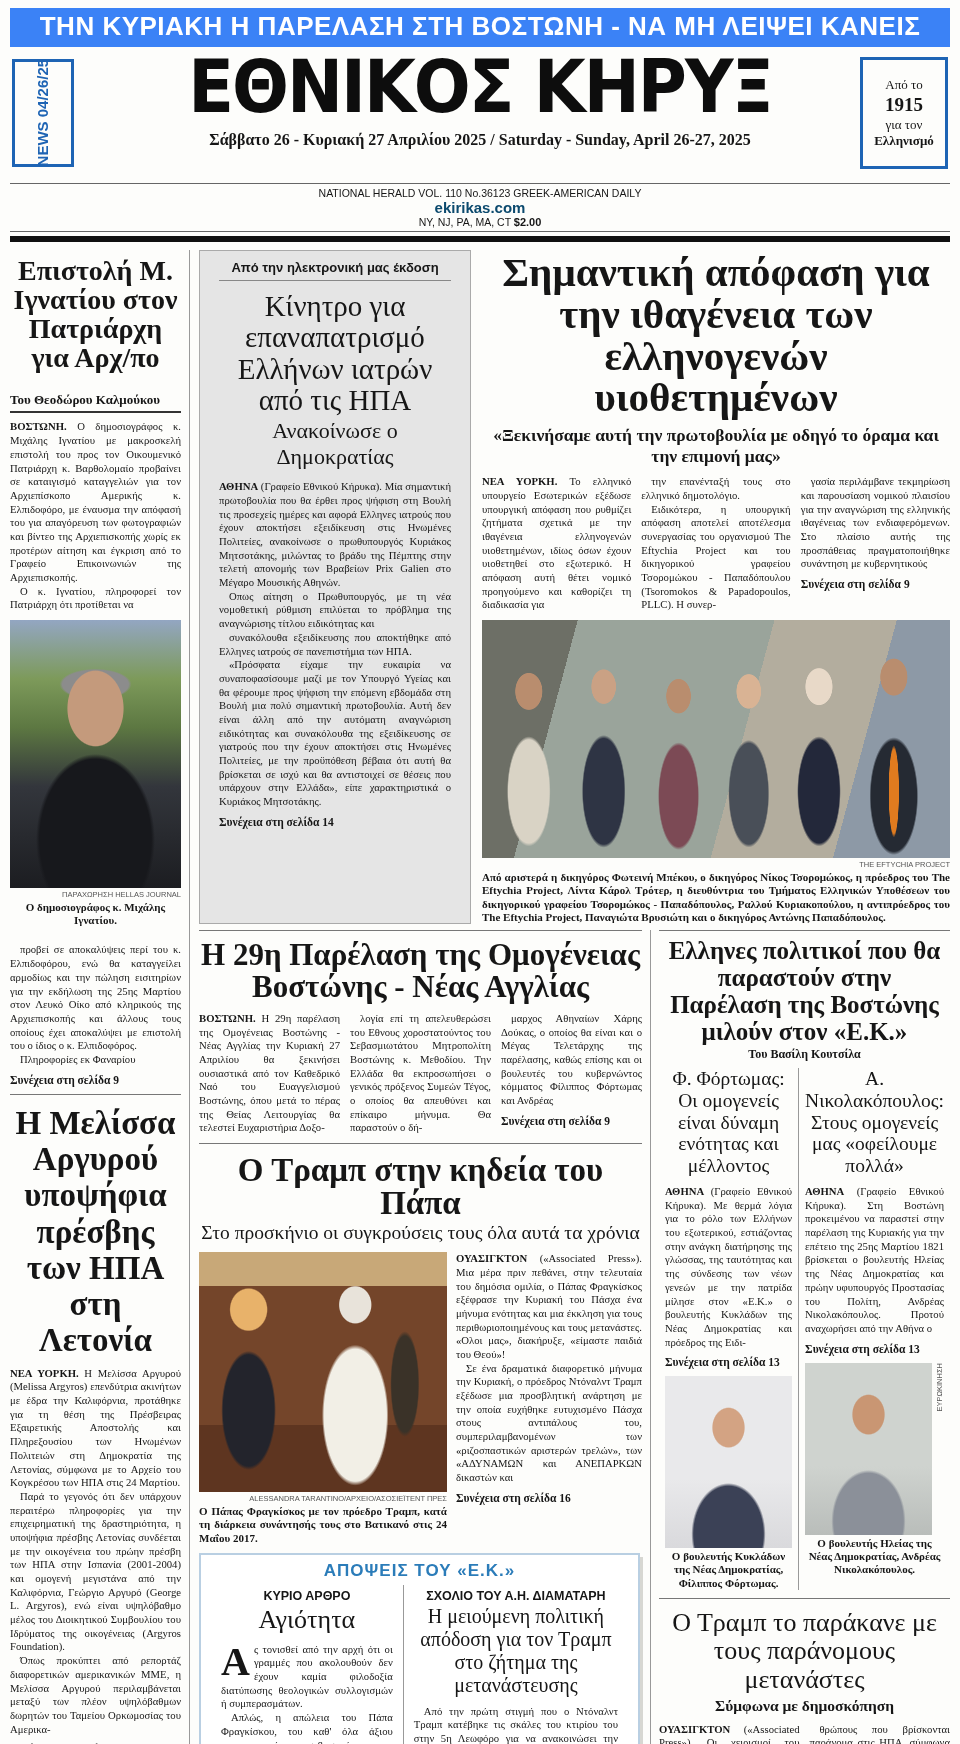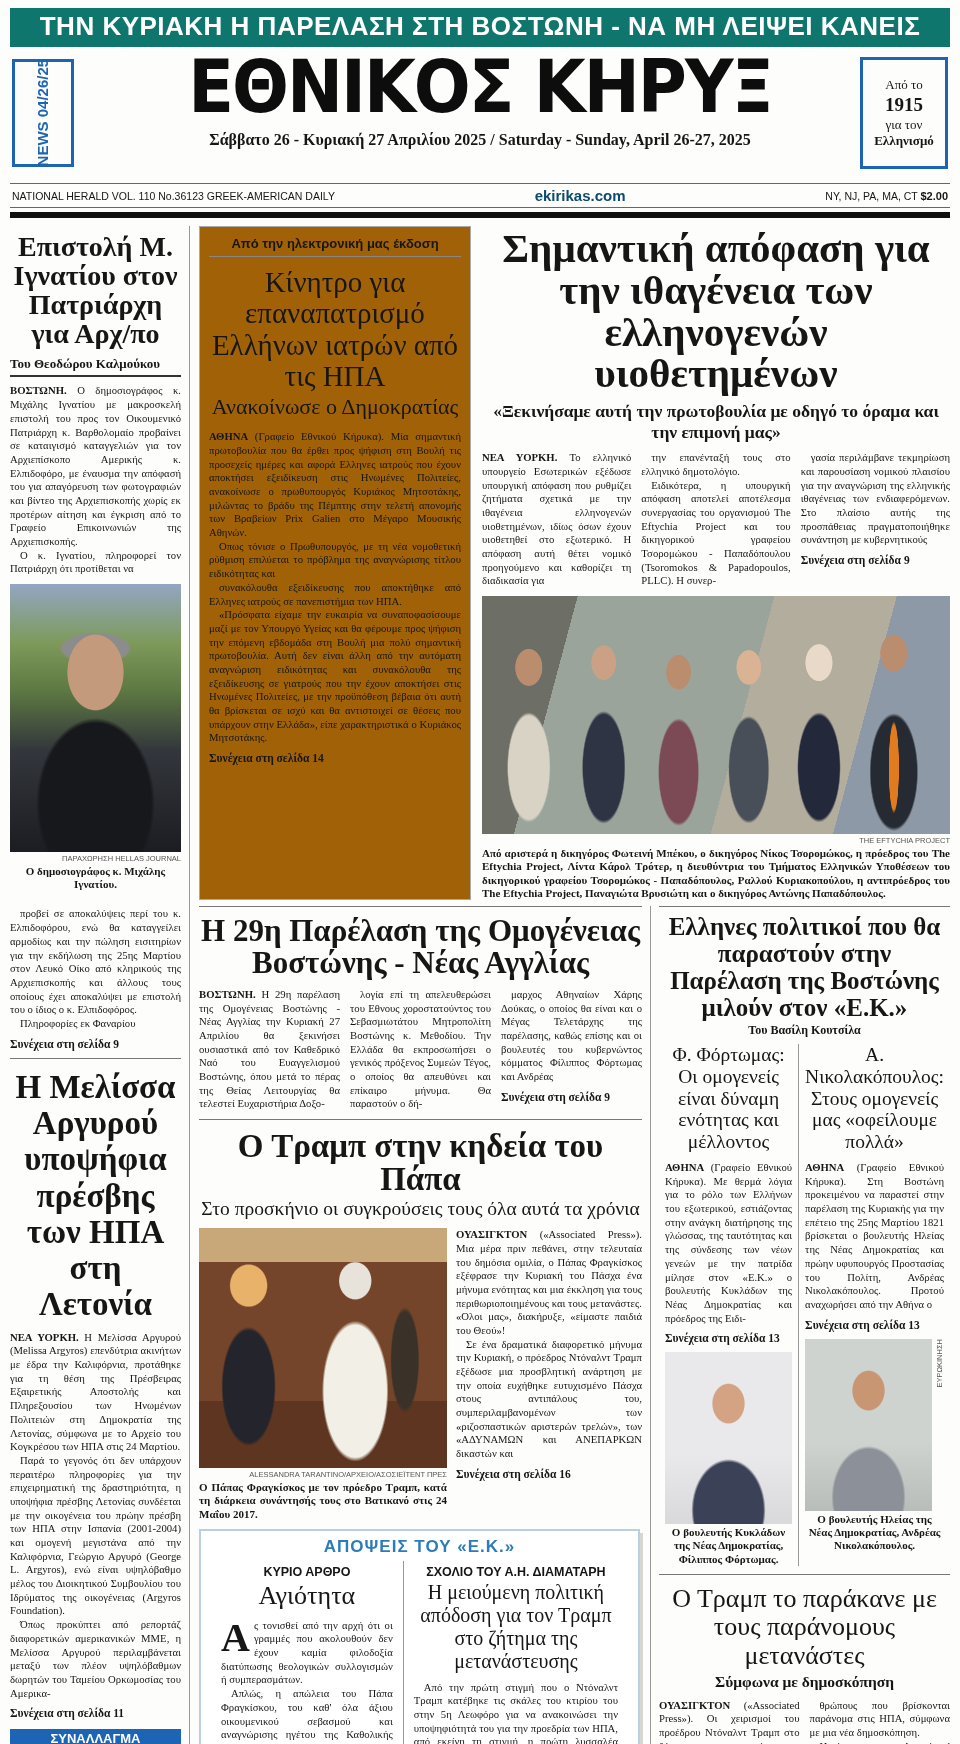--- a/index.html
+++ b/index.html
@@ -1,61 +1,61 @@
 <!DOCTYPE html>
 <html><head>
 <meta charset="utf-8">
 <style>
   * { margin:0; padding:0; box-sizing:border-box; }
   html,body { background:#e9e9e6; }
   .page { width:960px; height:1744px; margin:0 auto; background:#fdfdfb; overflow:hidden;
           font-family:"Liberation Serif", serif; color:#161616; position:relative; }
 
   
-  .banner { margin:8px 10px 4px; background:#0f766e; color:#fff; text-align:center;
+  .banner { margin:8px 10px 4px; background:#3b82f6; color:#fff; text-align:center;
             font-family:"Liberation Sans", sans-serif; font-weight:bold; font-size:26px;
             padding:3px 0 5px; letter-spacing:.5px; }
   .masthead { position:relative; text-align:center; padding:2px 110px 0; height:128px; }
   .news-box { position:absolute; left:12px; top:8px; width:62px; height:108px;
               border:3px solid #1e64b4; display:flex; align-items:center; justify-content:center; }
   .news-box .vert { transform:rotate(-90deg); color:#1e64b4; font-family:"Liberation Sans",sans-serif;
               font-weight:bold; font-size:15px; line-height:1.15; white-space:nowrap; text-align:center; }
   .since-box { position:absolute; right:12px; top:6px; width:88px; height:112px; border:3px solid #1e64b4;
                display:flex; flex-direction:column; align-items:center; justify-content:center;
                font-size:13px; line-height:1.25; }
   .since-box .year { font-weight:bold; font-size:19px; }
   .since-box .l3 { font-weight:bold; }
   .mast-title { font-family:"DejaVu Sans", sans-serif; font-weight:800; font-size:67px; line-height:.98;
                 letter-spacing:-2px; transform:scaleY(1.08); transform-origin:top; color:#0d0d0d; white-space:nowrap; }
   .mast-date { font-weight:bold; font-size:16px; margin-top:12px; }
   .info-bar { margin:4px 10px 0; border-top:1px solid #666; border-bottom:1px solid #666;
               display:flex; justify-content:space-between; align-items:center; padding:3px 2px;
-              font-family:"Liberation Sans", sans-serif; font-size:10.5px; }
+              font-family:"Liberation Sans", sans-serif; font-size:10.5px;flex-direction:column; }
   .info-bar .site { color:#0c4a6e; font-weight:bold; font-size:15px; }
   .info-bar b { font-size:11px; }
   .thick-rule { height:6px; background:#101010; margin:4px 10px 0; }
 
   
   .main { display:flex; margin:8px 10px 0; }
   .col-left { width:180px; flex:0 0 180px; padding-right:8px; border-right:1px solid #999; }
   .right-region { flex:1; padding-left:9px; display:flex; flex-direction:column; }
   .top-row { display:flex; }
-  .mits-box { width:272px; flex:0 0 272px; border:1px solid #aaa; padding:6px 9px 8px; margin-right:9px; background:#a16207; }
+  .mits-box { width:272px; flex:0 0 272px; border:1px solid #aaa; padding:6px 19px 8px; margin-right:9px; background:#e5e5e5; }
   .adoption { flex:1; padding-left:2px; }
   .bottom-region { display:flex; margin-top:6px; }
   .center-stack { width:452px; flex:0 0 452px; padding-right:8px; border-right:1px solid #999; }
   .right-stack { flex:1; padding-left:8px; }
 
   
   .body p { font-size:10.7px; line-height:1.28; text-align:justify; text-indent:10px; margin:0; }
   .body p.lede { text-indent:0; }
   .body p.lede b { font-weight:bold; }
   .cont { font-weight:bold; font-size:11.5px; margin-top:7px; }
   .rule { border:none; border-top:1px solid #777; margin:8px 0; }
-  .byline { font-weight:bold; font-size:13px; border-bottom:2px solid #333; padding-bottom:3px; margin:8px 0 7px; }
+  .byline { font-weight:bold; font-size:13px; border-bottom:2px solid #333; padding-bottom:3px; margin:20px 0 7px; }
   .credit { font-family:"Liberation Sans", sans-serif; font-size:7.5px; color:#555; text-align:right; margin-top:2px; }
   .caption { font-weight:bold; font-size:11px; text-align:center; line-height:1.2; margin-top:2px; }
   .caption.just { text-align:justify; }
 
   .h-ignatiou { font-size:28px; font-weight:bold; text-align:center; line-height:1.04; margin-top:6px; }
   .h-melissa  { font-size:33px; font-weight:bold; text-align:center; line-height:1.1; margin:10px 0 8px; }
   .kicker-box { font-family:"Liberation Sans", sans-serif; font-weight:bold; font-size:13px; text-align:center;
                 padding:3px 0 5px; border-bottom:1px solid #888; }
   .h-mits { font-size:29px; font-weight:normal; text-align:center; line-height:1.08; margin:10px 0 2px; }
   .h-mits-sub { font-size:22px; text-align:center; margin-bottom:10px; }
@@ -224,21 +224,21 @@
 
       <div class="top-row">
         <div class="mits-box">
           <div class="kicker-box">Από την ηλεκτρονική μας έκδοση</div>
           <div class="h-mits">Κίνητρο για επαναπατρισμό Ελλήνων ιατρών από τις ΗΠΑ</div>
           <div class="h-mits-sub">Ανακοίνωσε ο Δημοκρατίας</div>
           <div class="body">
             <p class="lede"><b>ΑΘΗΝΑ</b> <span>(Γραφείο Εθνικού Κήρυκα). Μία σημαντική πρωτοβουλία που θα έρθει προς ψήφιση στη Βουλή τις προσεχείς ημέρες και αφορά Ελληνες ιατρούς που έχουν αποκτήσει εξειδίκευση στις Ηνωμένες Πολιτείες, ανακοίνωσε ο πρωθυπουργός Κυριάκος Μητσοτάκης, μιλώντας το βράδυ της Πέμπτης στην τελετή απονομής των Βραβείων Prix Galien στο Μέγαρο Μουσικής Αθηνών.</span></p>
           </div>
           <div class="body">
-              <p>Οπως τόνισε ο Πρωθυπουργός, με τη νέα νομοθετική ρύθμιση επιλύεται το πρόβλημα της αναγνώρισης τίτλου ειδικότητας και</p>
+              <p>Οπως αίτηση ο Πρωθυπουργός, με τη νέα νομοθετική ρύθμιση επιλύεται το πρόβλημα της αναγνώρισης τίτλου ειδικότητας και</p>
             </div>
           <div class="body">
               <p>συνακόλουθα εξειδίκευσης που αποκτήθηκε από Ελληνες ιατρούς σε πανεπιστήμια των ΗΠΑ.</p>
               <p>«Πρόσφατα είχαμε την ευκαιρία να συναποφασίσουμε μαζί με τον Υπουργό Υγείας και θα φέρουμε προς ψήφιση την επόμενη εβδομάδα στη Βουλή μια πολύ σημαντική πρωτοβουλία. Αυτή δεν είναι άλλη από την αυτόματη αναγνώριση ειδικότητας και συνακόλουθα της εξειδίκευσης σε γιατρούς που την έχουν αποκτήσει στις Ηνωμένες Πολιτείες, με την προϋπόθεση βέβαια ότι αυτή θα βρίσκεται σε ισχύ και θα αντιστοιχεί σε θέσεις που υπάρχουν στην Ελλάδα», είπε χαρακτηριστικά ο Κυριάκος Μητσοτάκης.</p>
             </div>
           <div class="cont">Συνέχεια στη σελίδα 14</div>
         </div>
 
         <div class="adoption">
           <div class="h-adopt">Σημαντική απόφαση για την ιθαγένεια των ελληνογενών υιοθετημένων</div>

